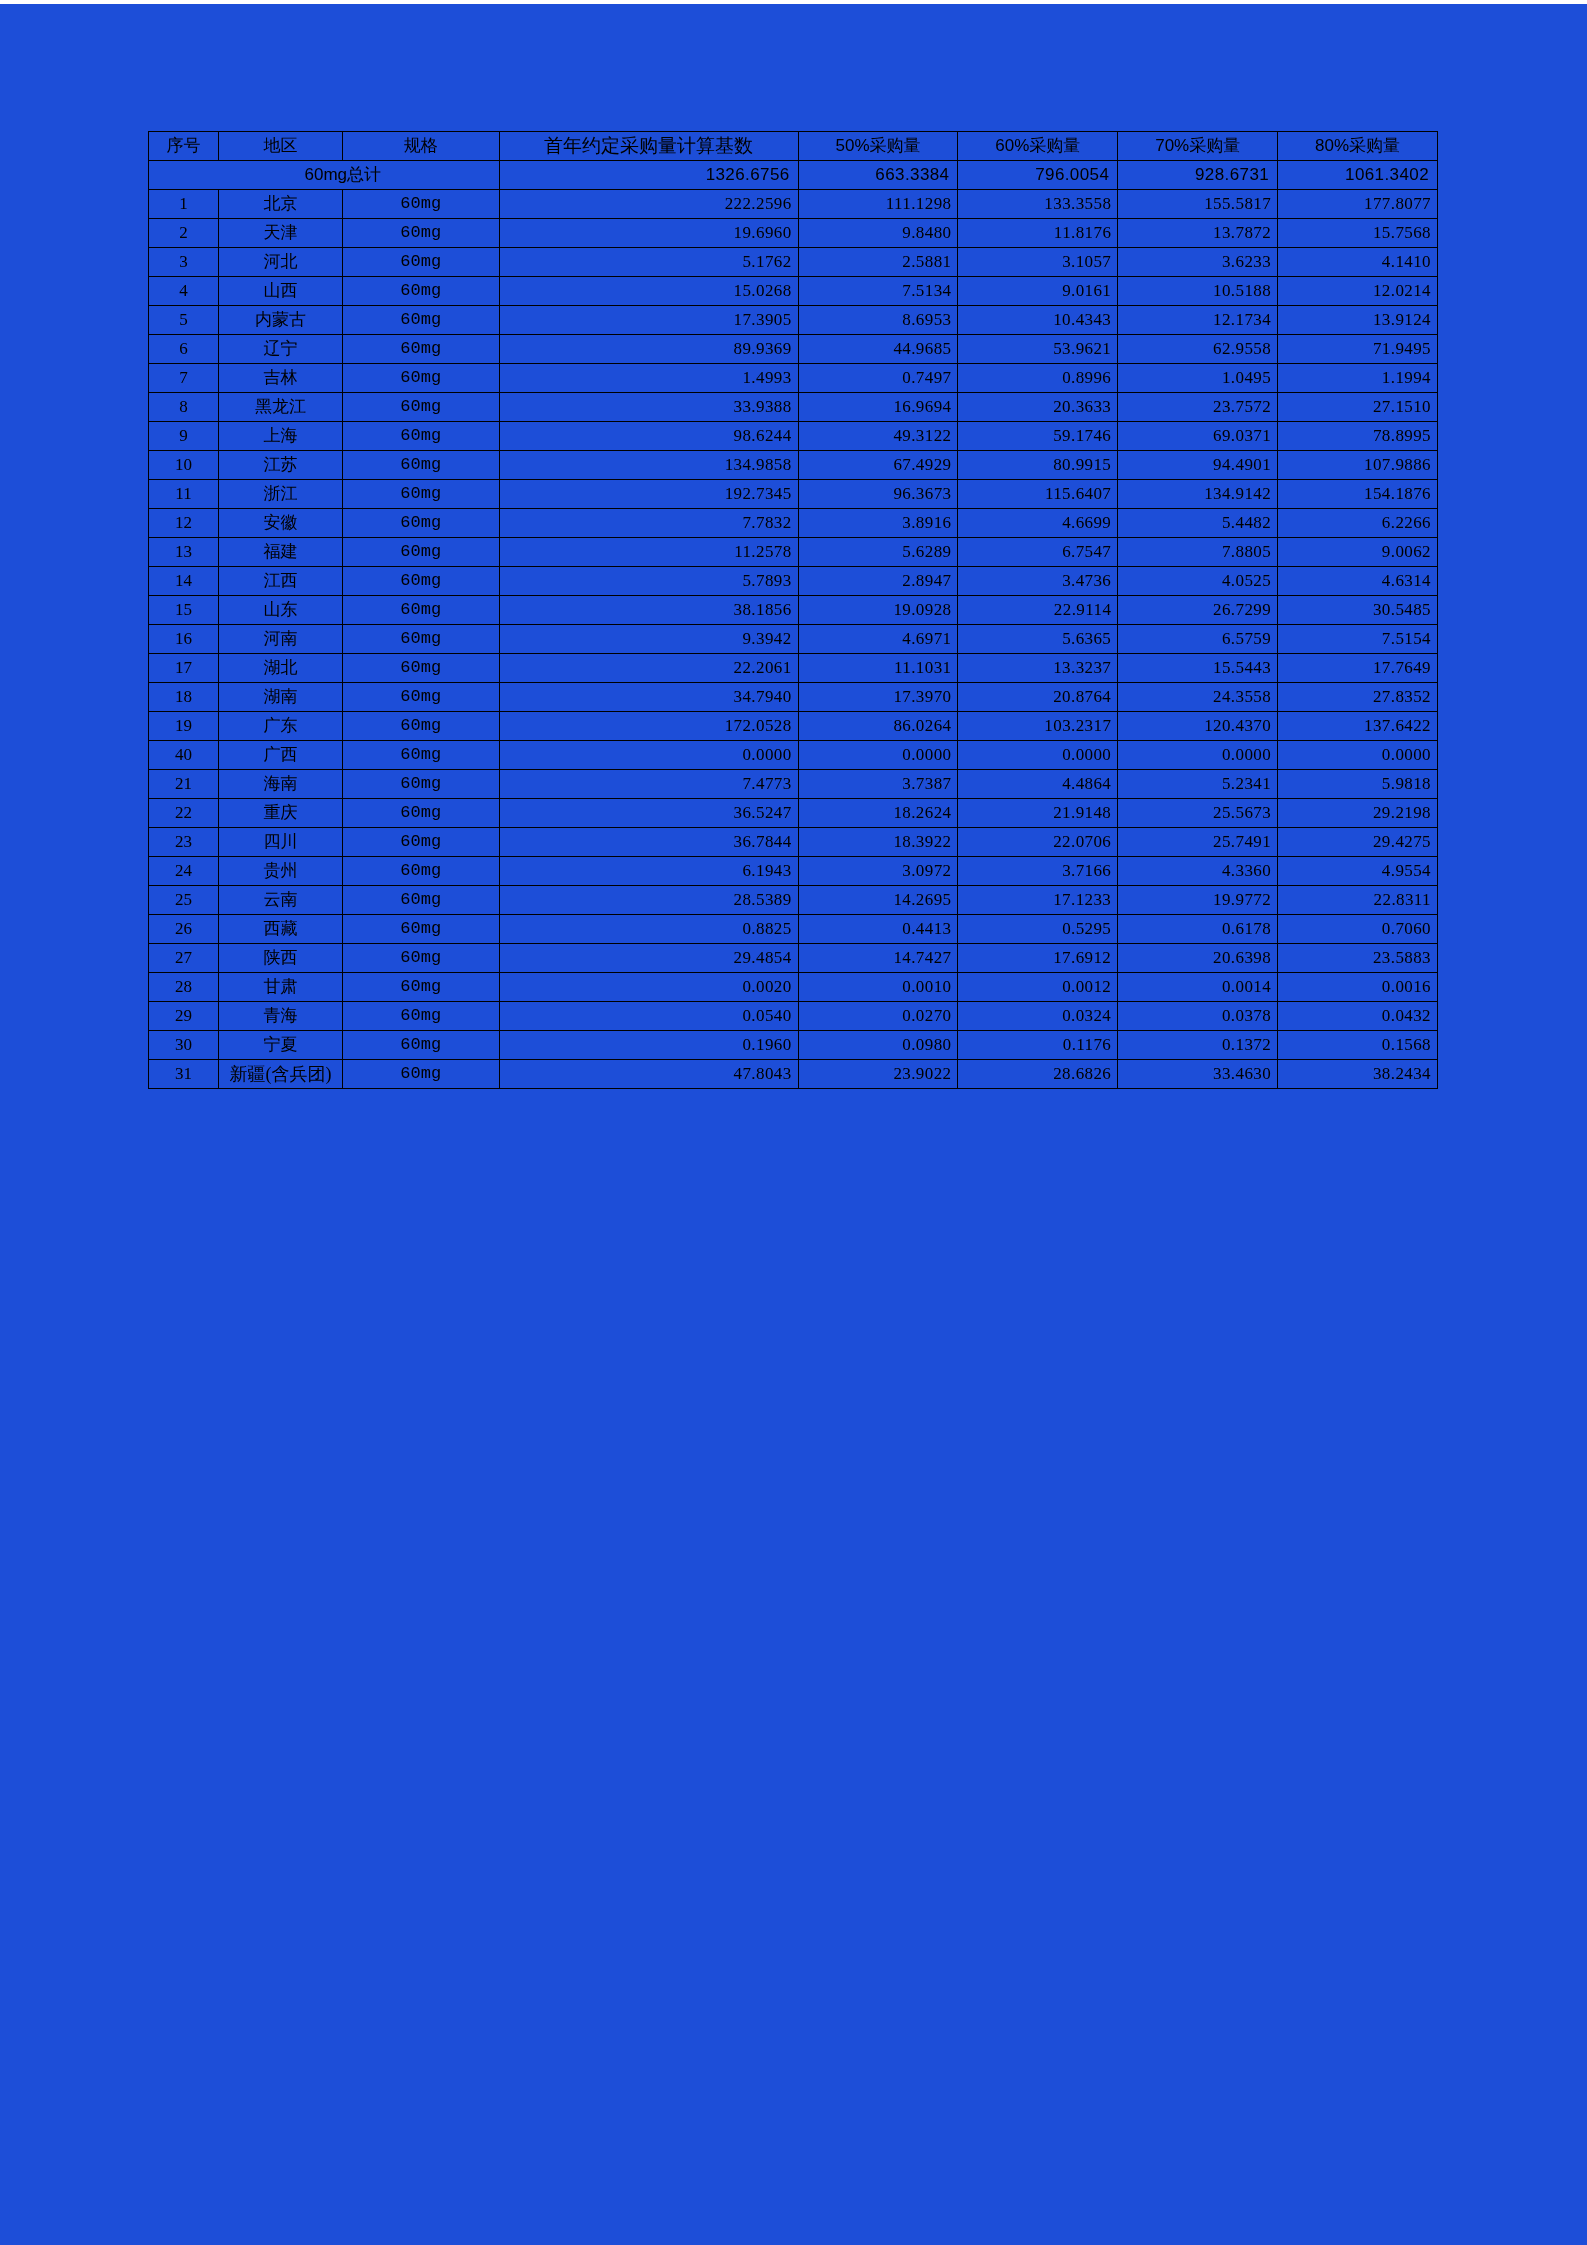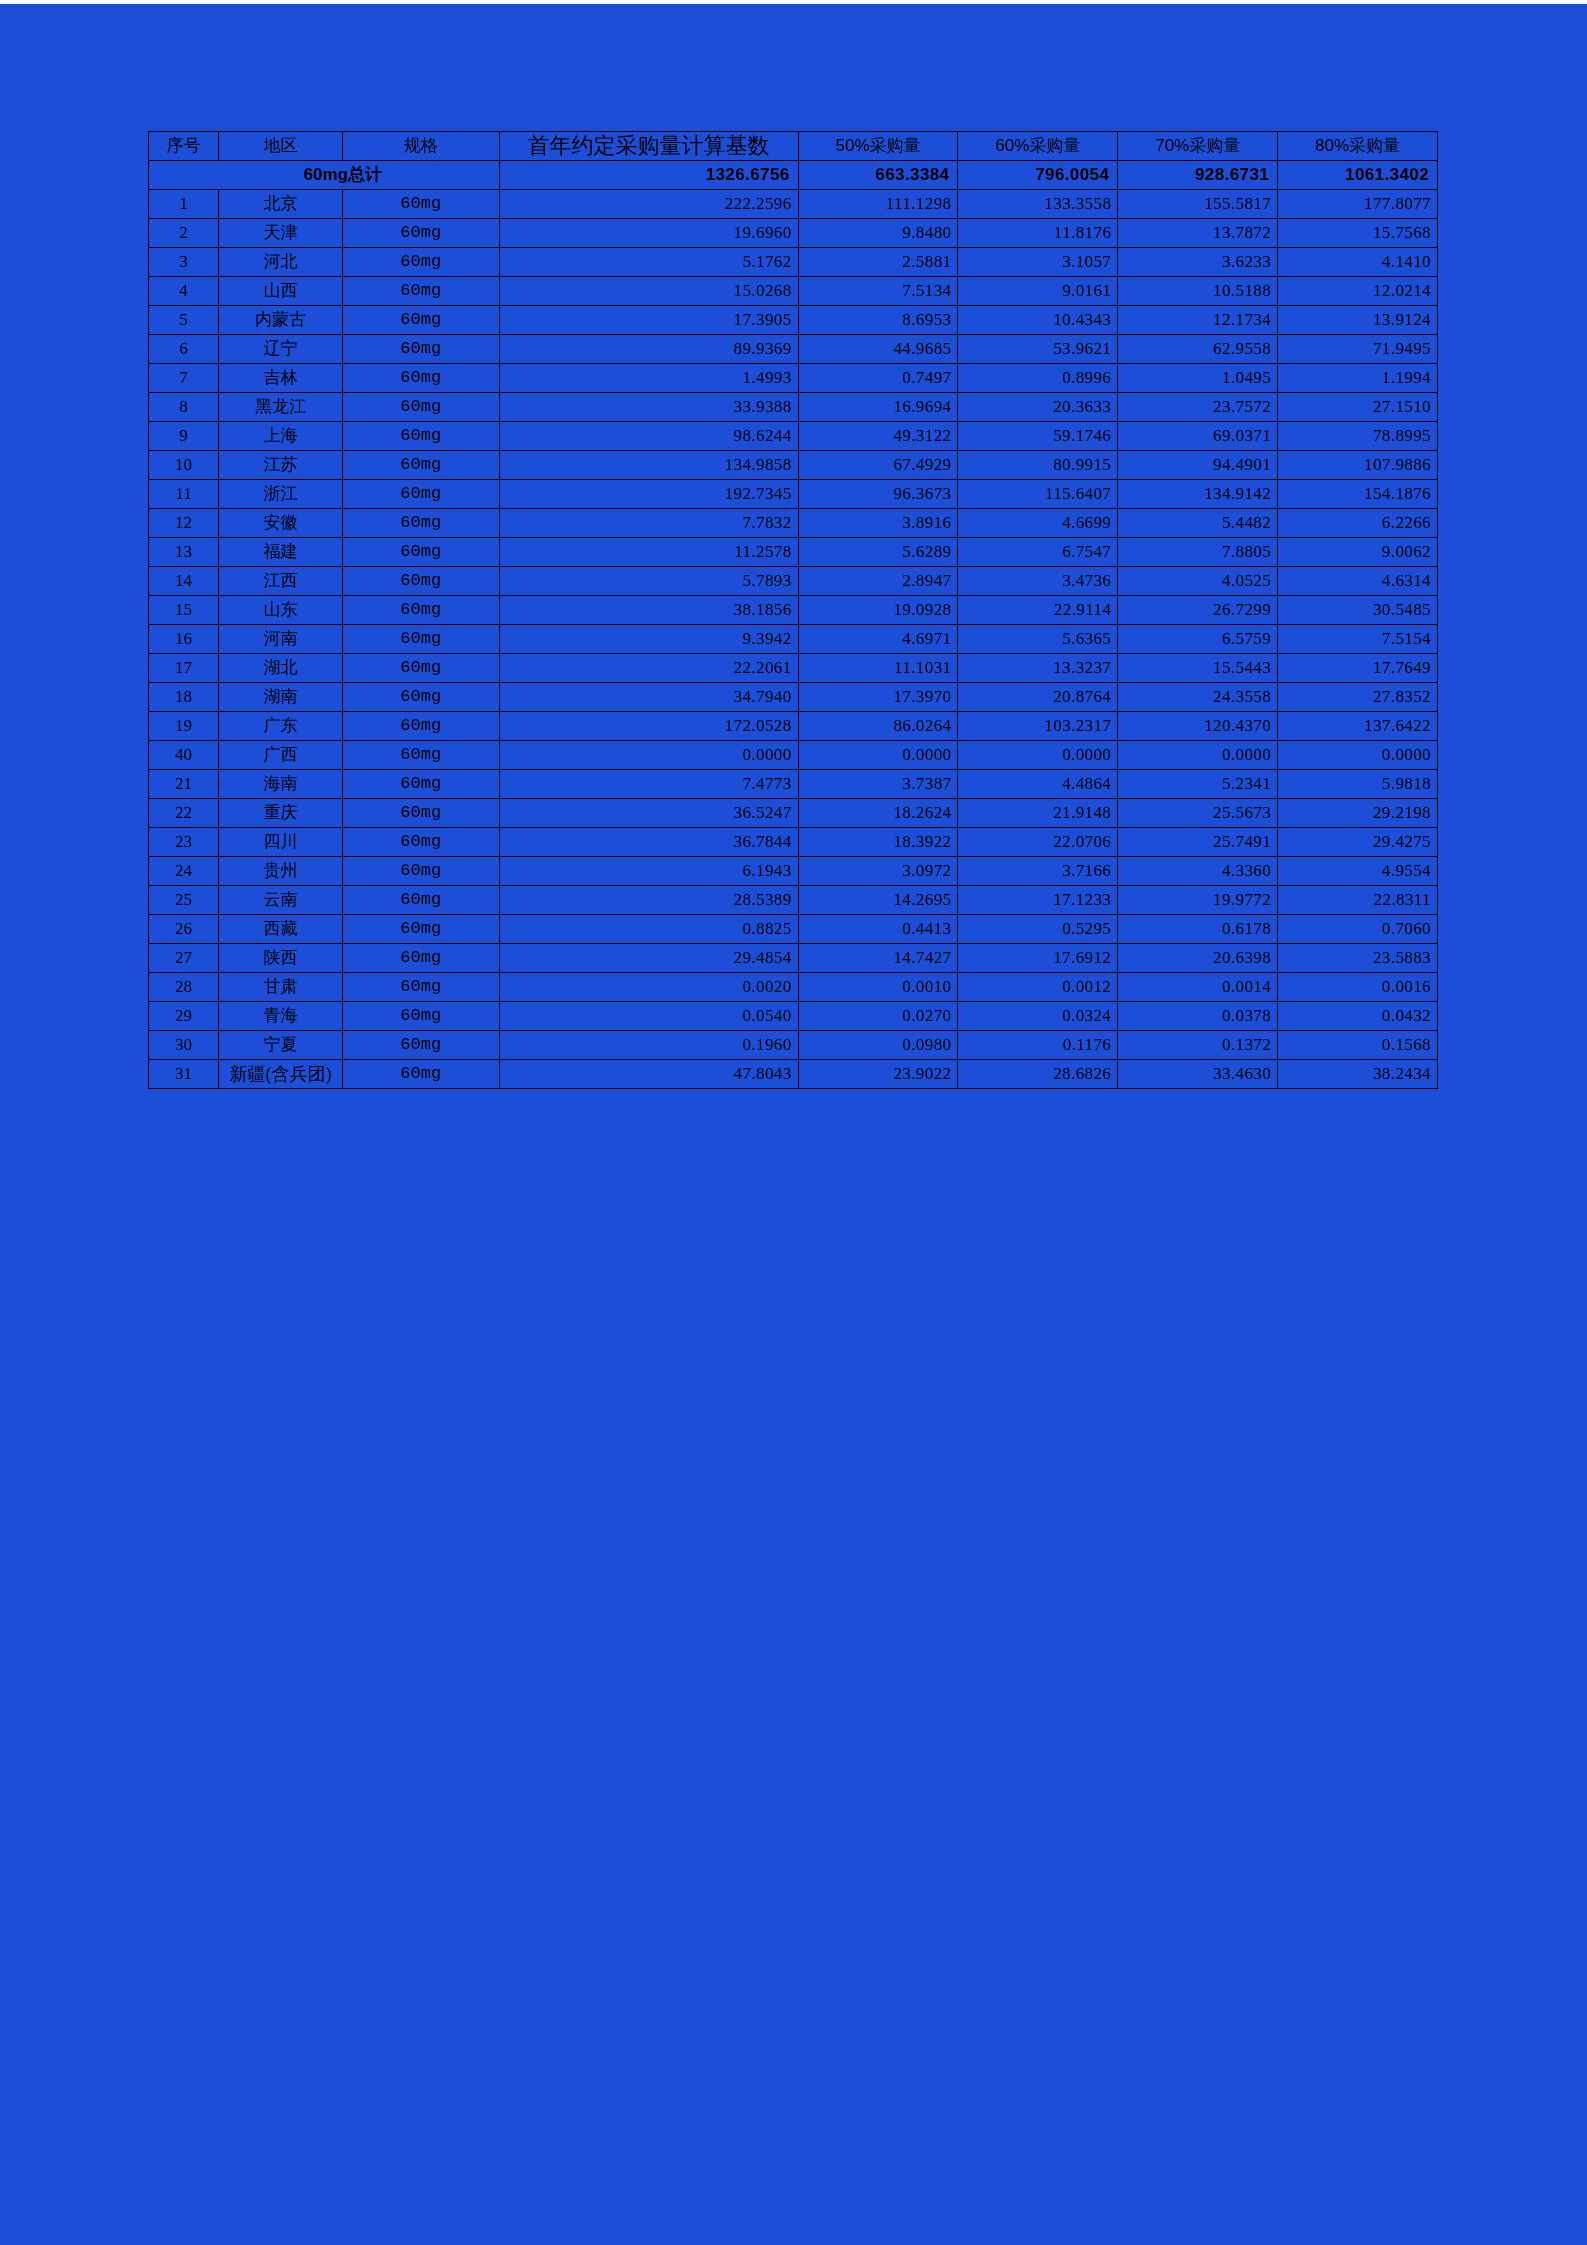--- a/index.html
+++ b/index.html
@@ -55,24 +55,24 @@
     white-space: nowrap;
     overflow: hidden;
   }
   thead td {
     text-align: center;
     font-weight: bold;
     font-family: "Liberation Sans", sans-serif;
     font-size: 17px;
   }
   thead td.wide-head {
-    font-size: 22px;
+    font-size: 19px;
   }
   tr.total-row td {
-    font-weight: bold;
+    font-weight: normal;
     font-family: "Liberation Sans", sans-serif;
     padding-left: 44px;
   }
   tr.total-row td.total-label {
     text-align: center;
   }
   tr.total-row td.num {
     text-align: right;
     padding-right: 8px;
     margin-top: 6px;

